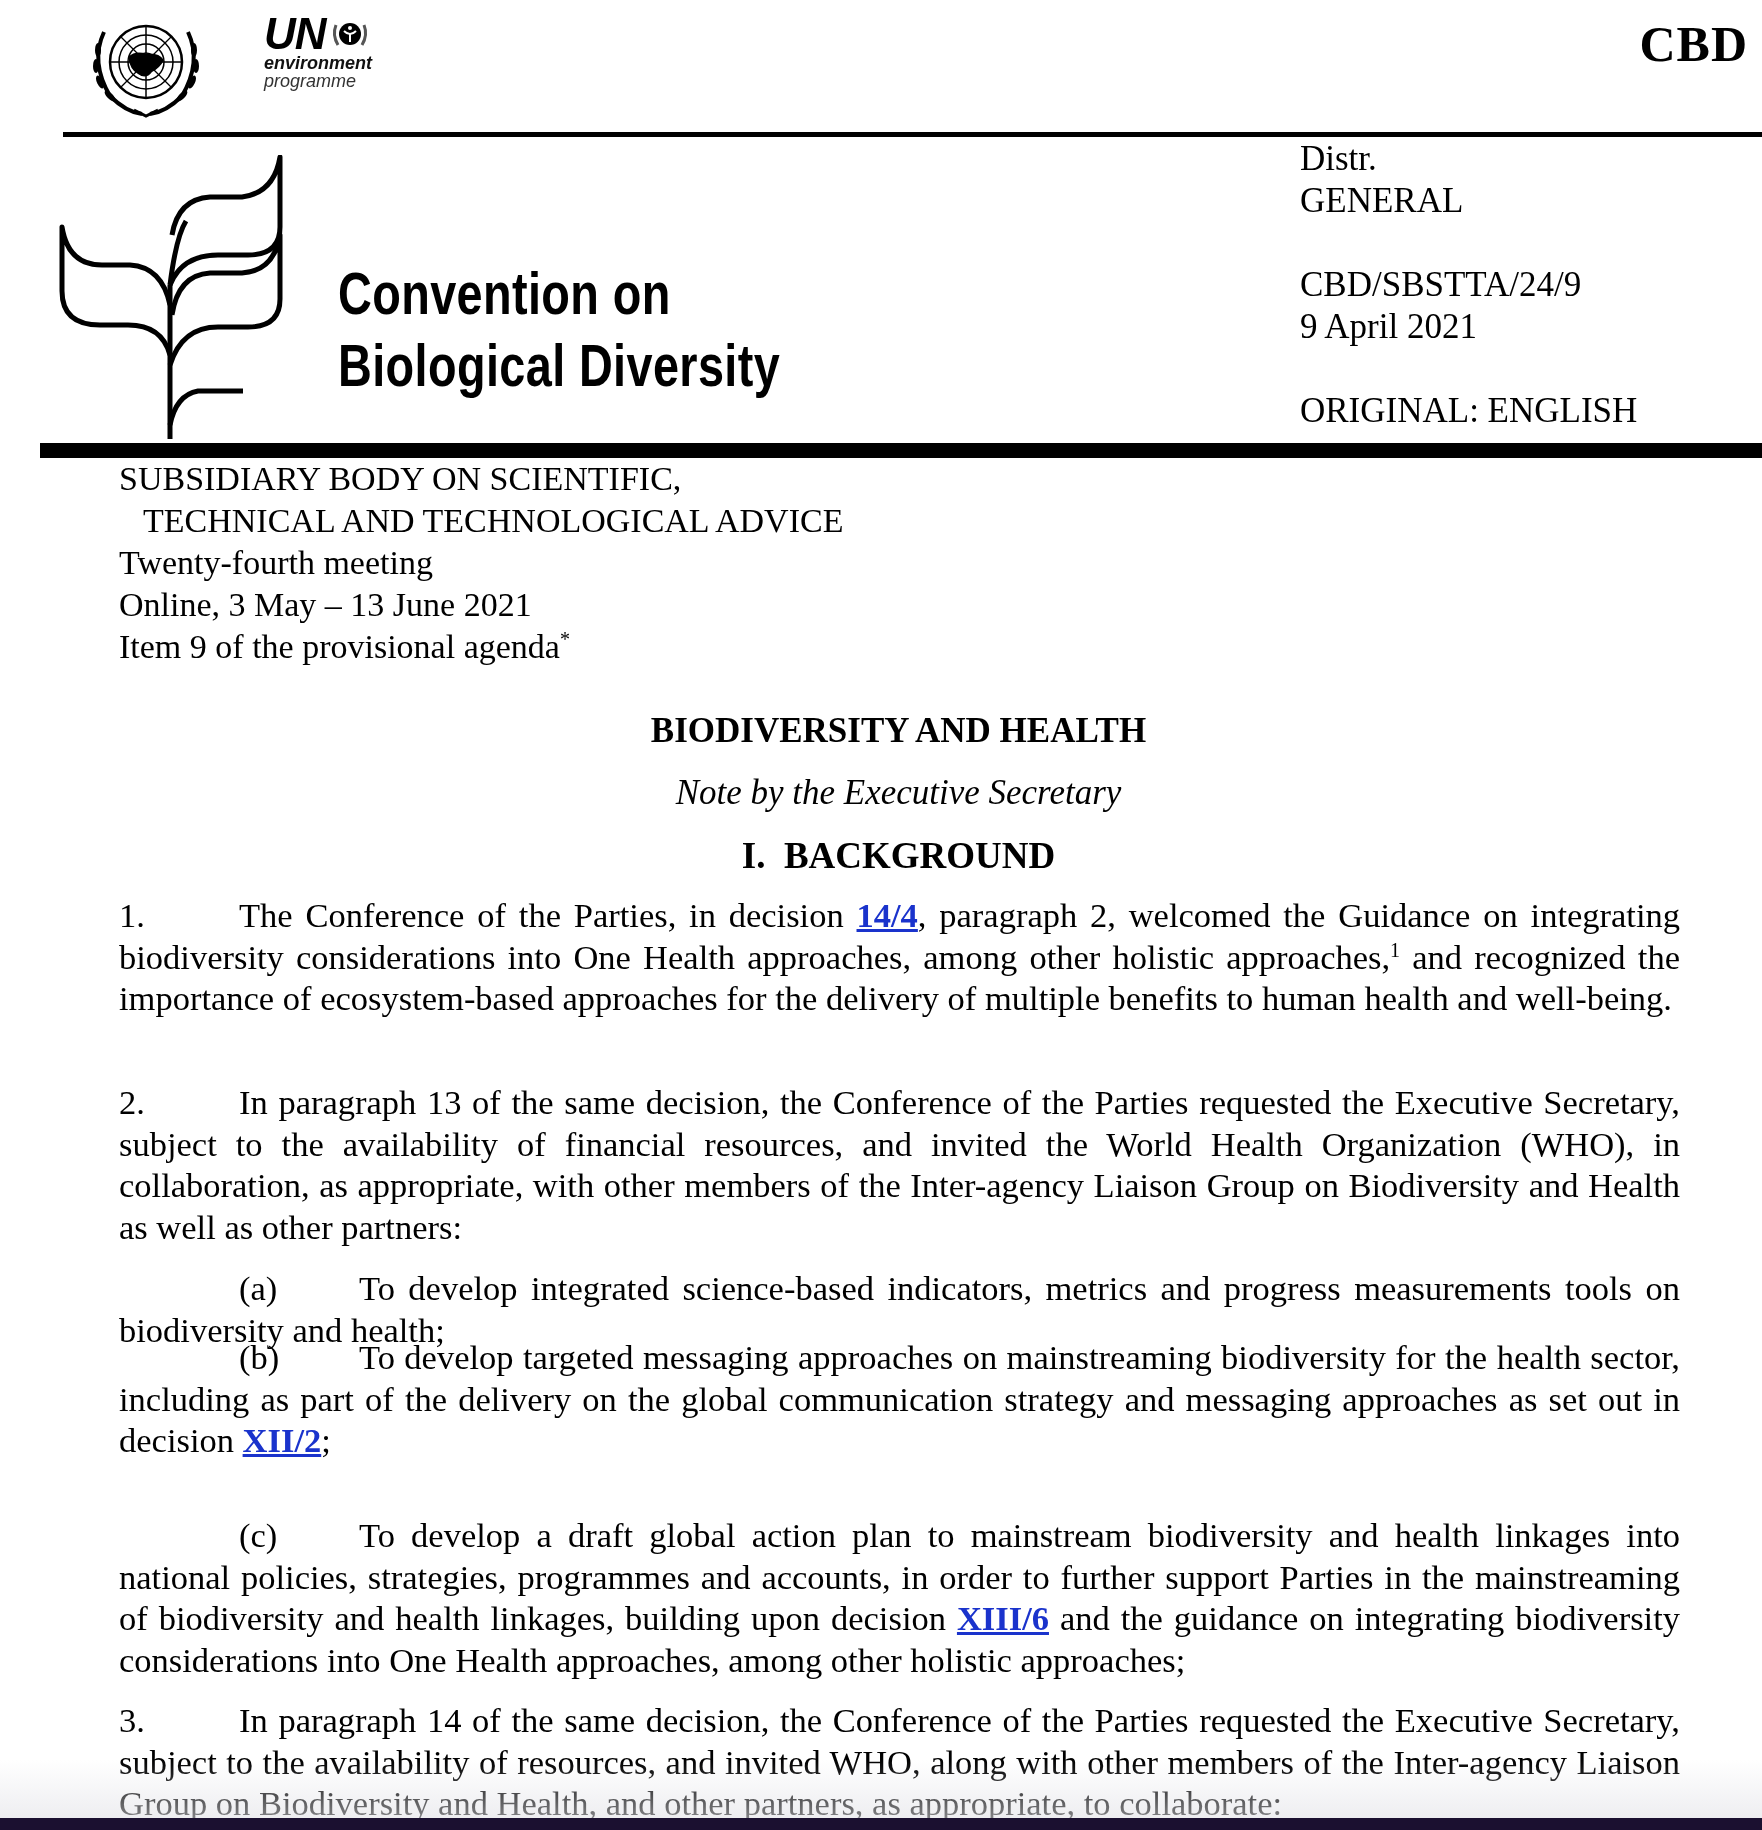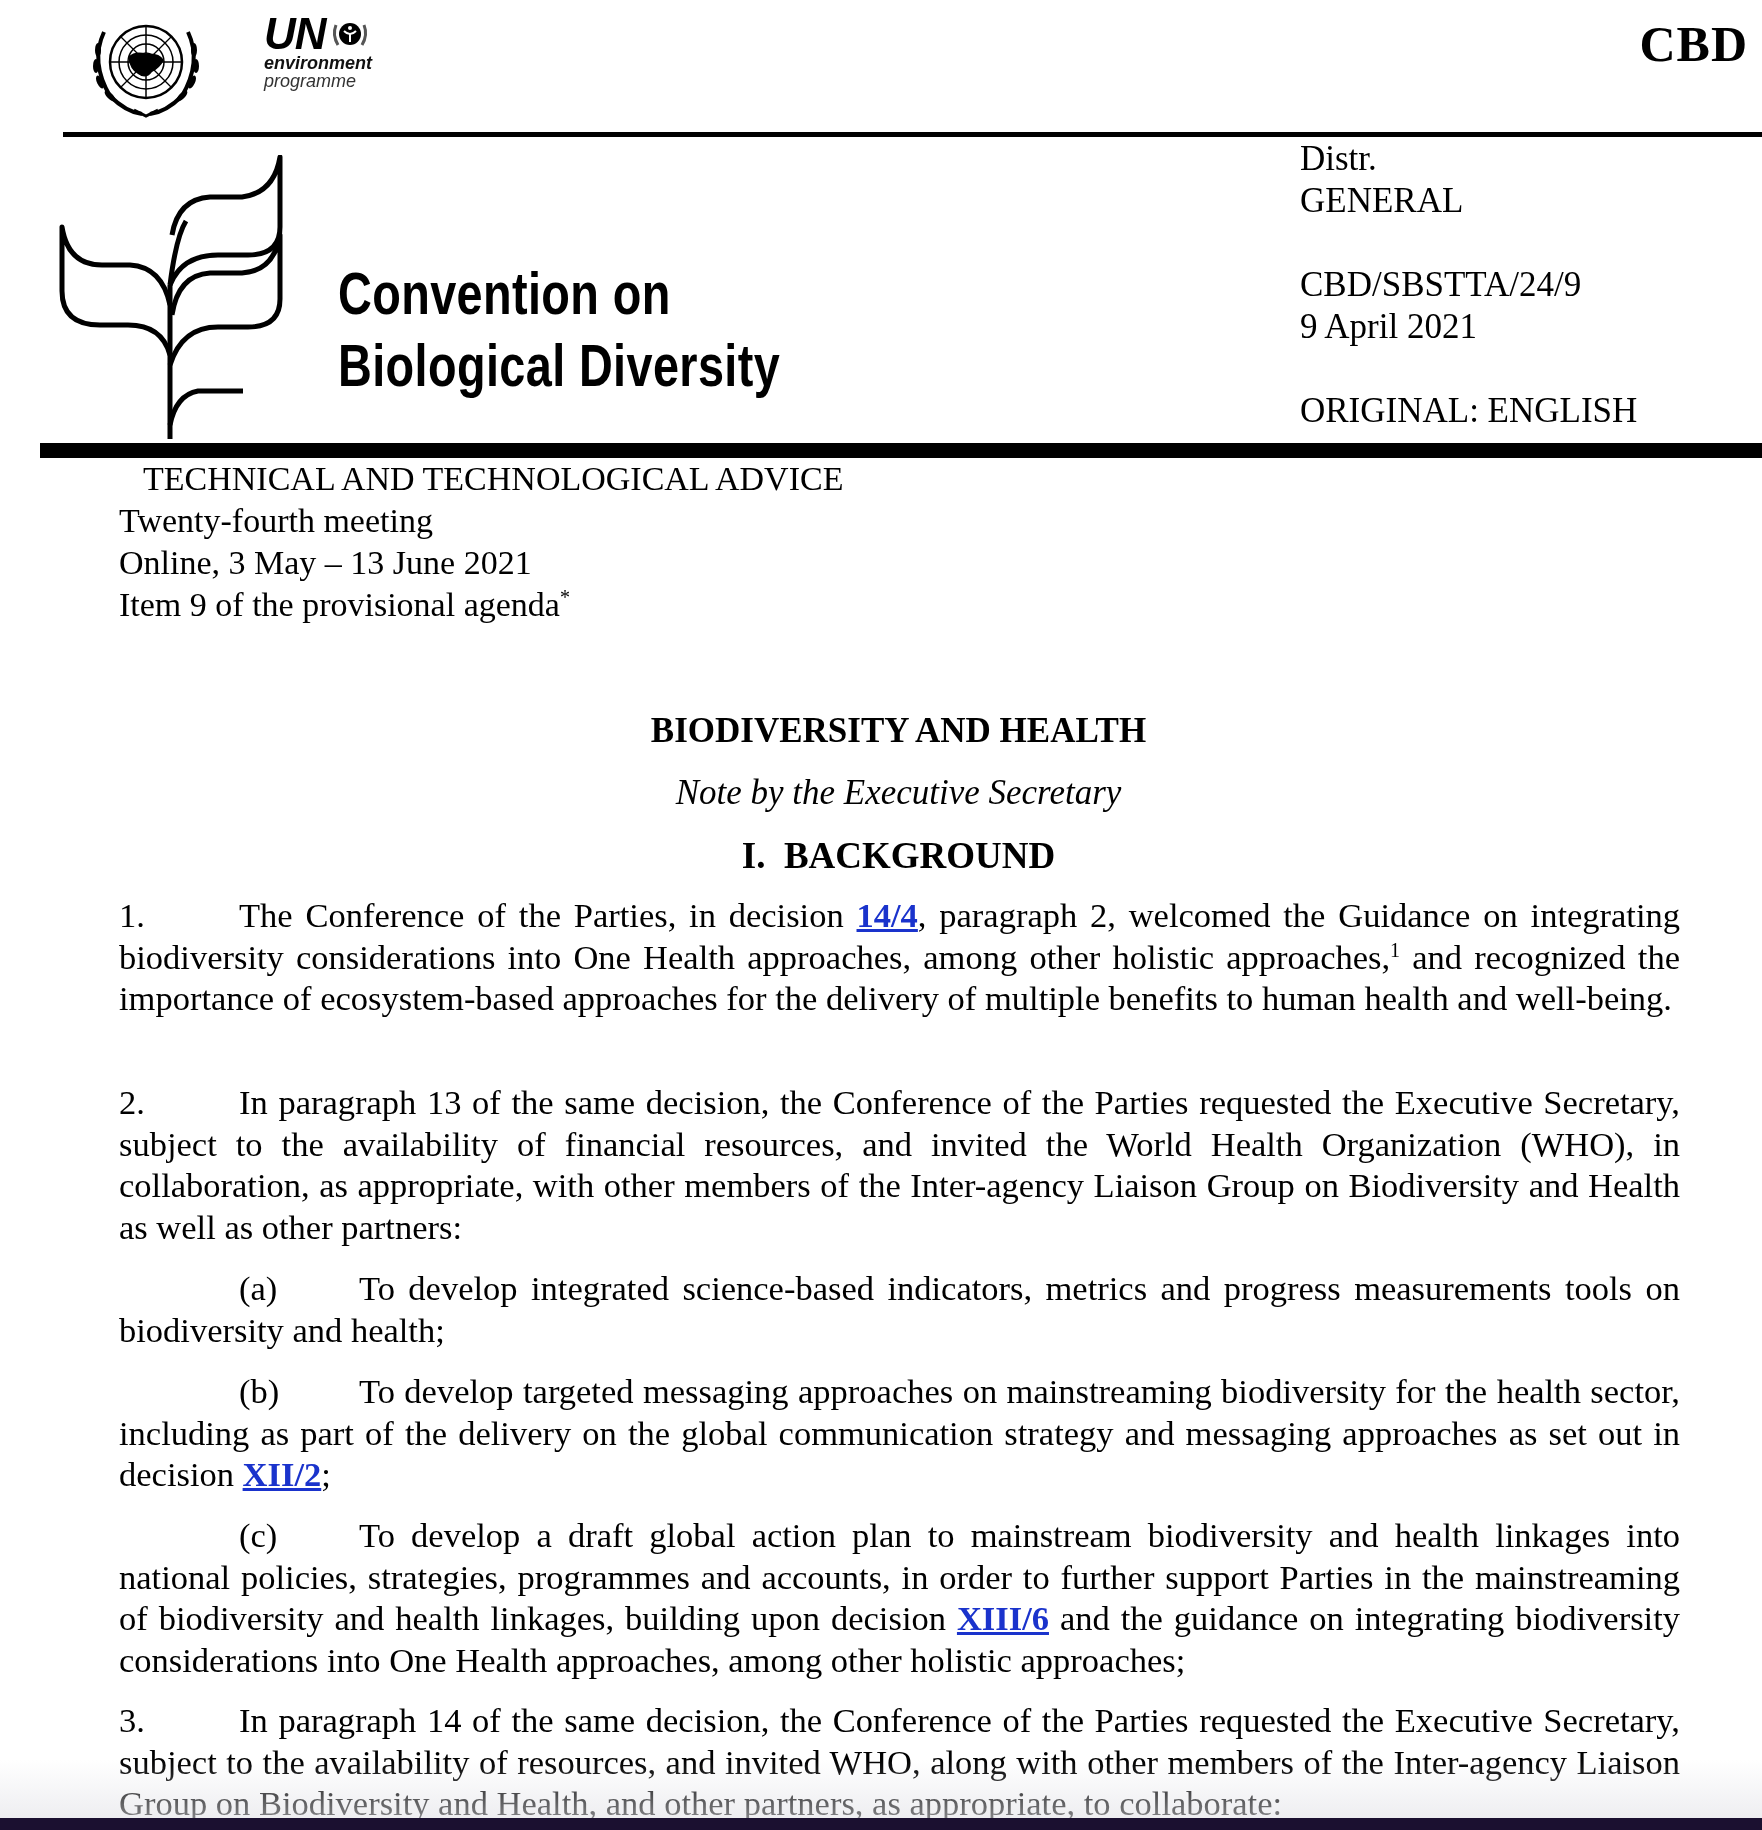--- a/index.html
+++ b/index.html
@@ -32,21 +32,21 @@
   #subtitle { top: 772px; font-style: italic; font-size: 35px; line-height: 42px; }
   #section { top: 834px; font-weight: bold; font-size: 37px; line-height: 44px; }
   
   .para { left: 119px; width: 1561px; font-size: 34.5px; line-height: 41.5px; text-align: justify; }
   .num { display: inline-block; width: 120px; }
   .sub-lbl { display: inline-block; padding-left: 120px; width: 120px; }
   a.link { color: #1a33cc; text-decoration: underline; font-weight: bold; }
   #p1 { top: 895px; }
   #p2 { top: 1082px; }
   #pa { top: 1268px; }
-  #pb { top: 1371px; }
+  #pb { top: 1337px; }
   #pc { top: 1515px; }
   #p3 { top: 1700px; }
   #bottom-shade { left: 0; right: 0; top: 1760px; height: 60px; background: linear-gradient(to bottom, rgba(255,255,255,0), rgba(225,225,230,0.6)); pointer-events: none; }
   #bottom-bar { left: 0; right: 0; top: 1818px; height: 12px; background: #1b1030; }
 </style>
 </head>
 <body>
 
 <svg id="un-emblem" class="abs" viewBox="0 0 132 108">
   <g fill="none" stroke="#000">
@@ -121,20 +121,21 @@
   <div class="gap"></div>
   <div>CBD/SBSTTA/24/9</div>
   <div>9 April 2021</div>
   <div class="gap"></div>
   <div>ORIGINAL: ENGLISH</div>
 </div>
 
 <div id="rule-thick" class="abs"></div>
 
 <div id="meeting" class="abs">
+  <div>SUBSIDIARY BODY ON SCIENTIFIC,</div>
   <div class="indent">TECHNICAL AND TECHNOLOGICAL ADVICE</div>
   <div>Twenty-fourth meeting</div>
   <div>Online, 3 May – 13 June 2021</div>
   <div><span>Item 9 of the provisional agenda</span><sup class="fn">*</sup></div>
 </div>
 
 <div id="title" class="abs center">BIODIVERSITY AND HEALTH</div>
 <div id="subtitle" class="abs center">Note by the Executive Secretary</div>
 <div id="section" class="abs center" style="white-space:pre">I.  BACKGROUND</div>
 

